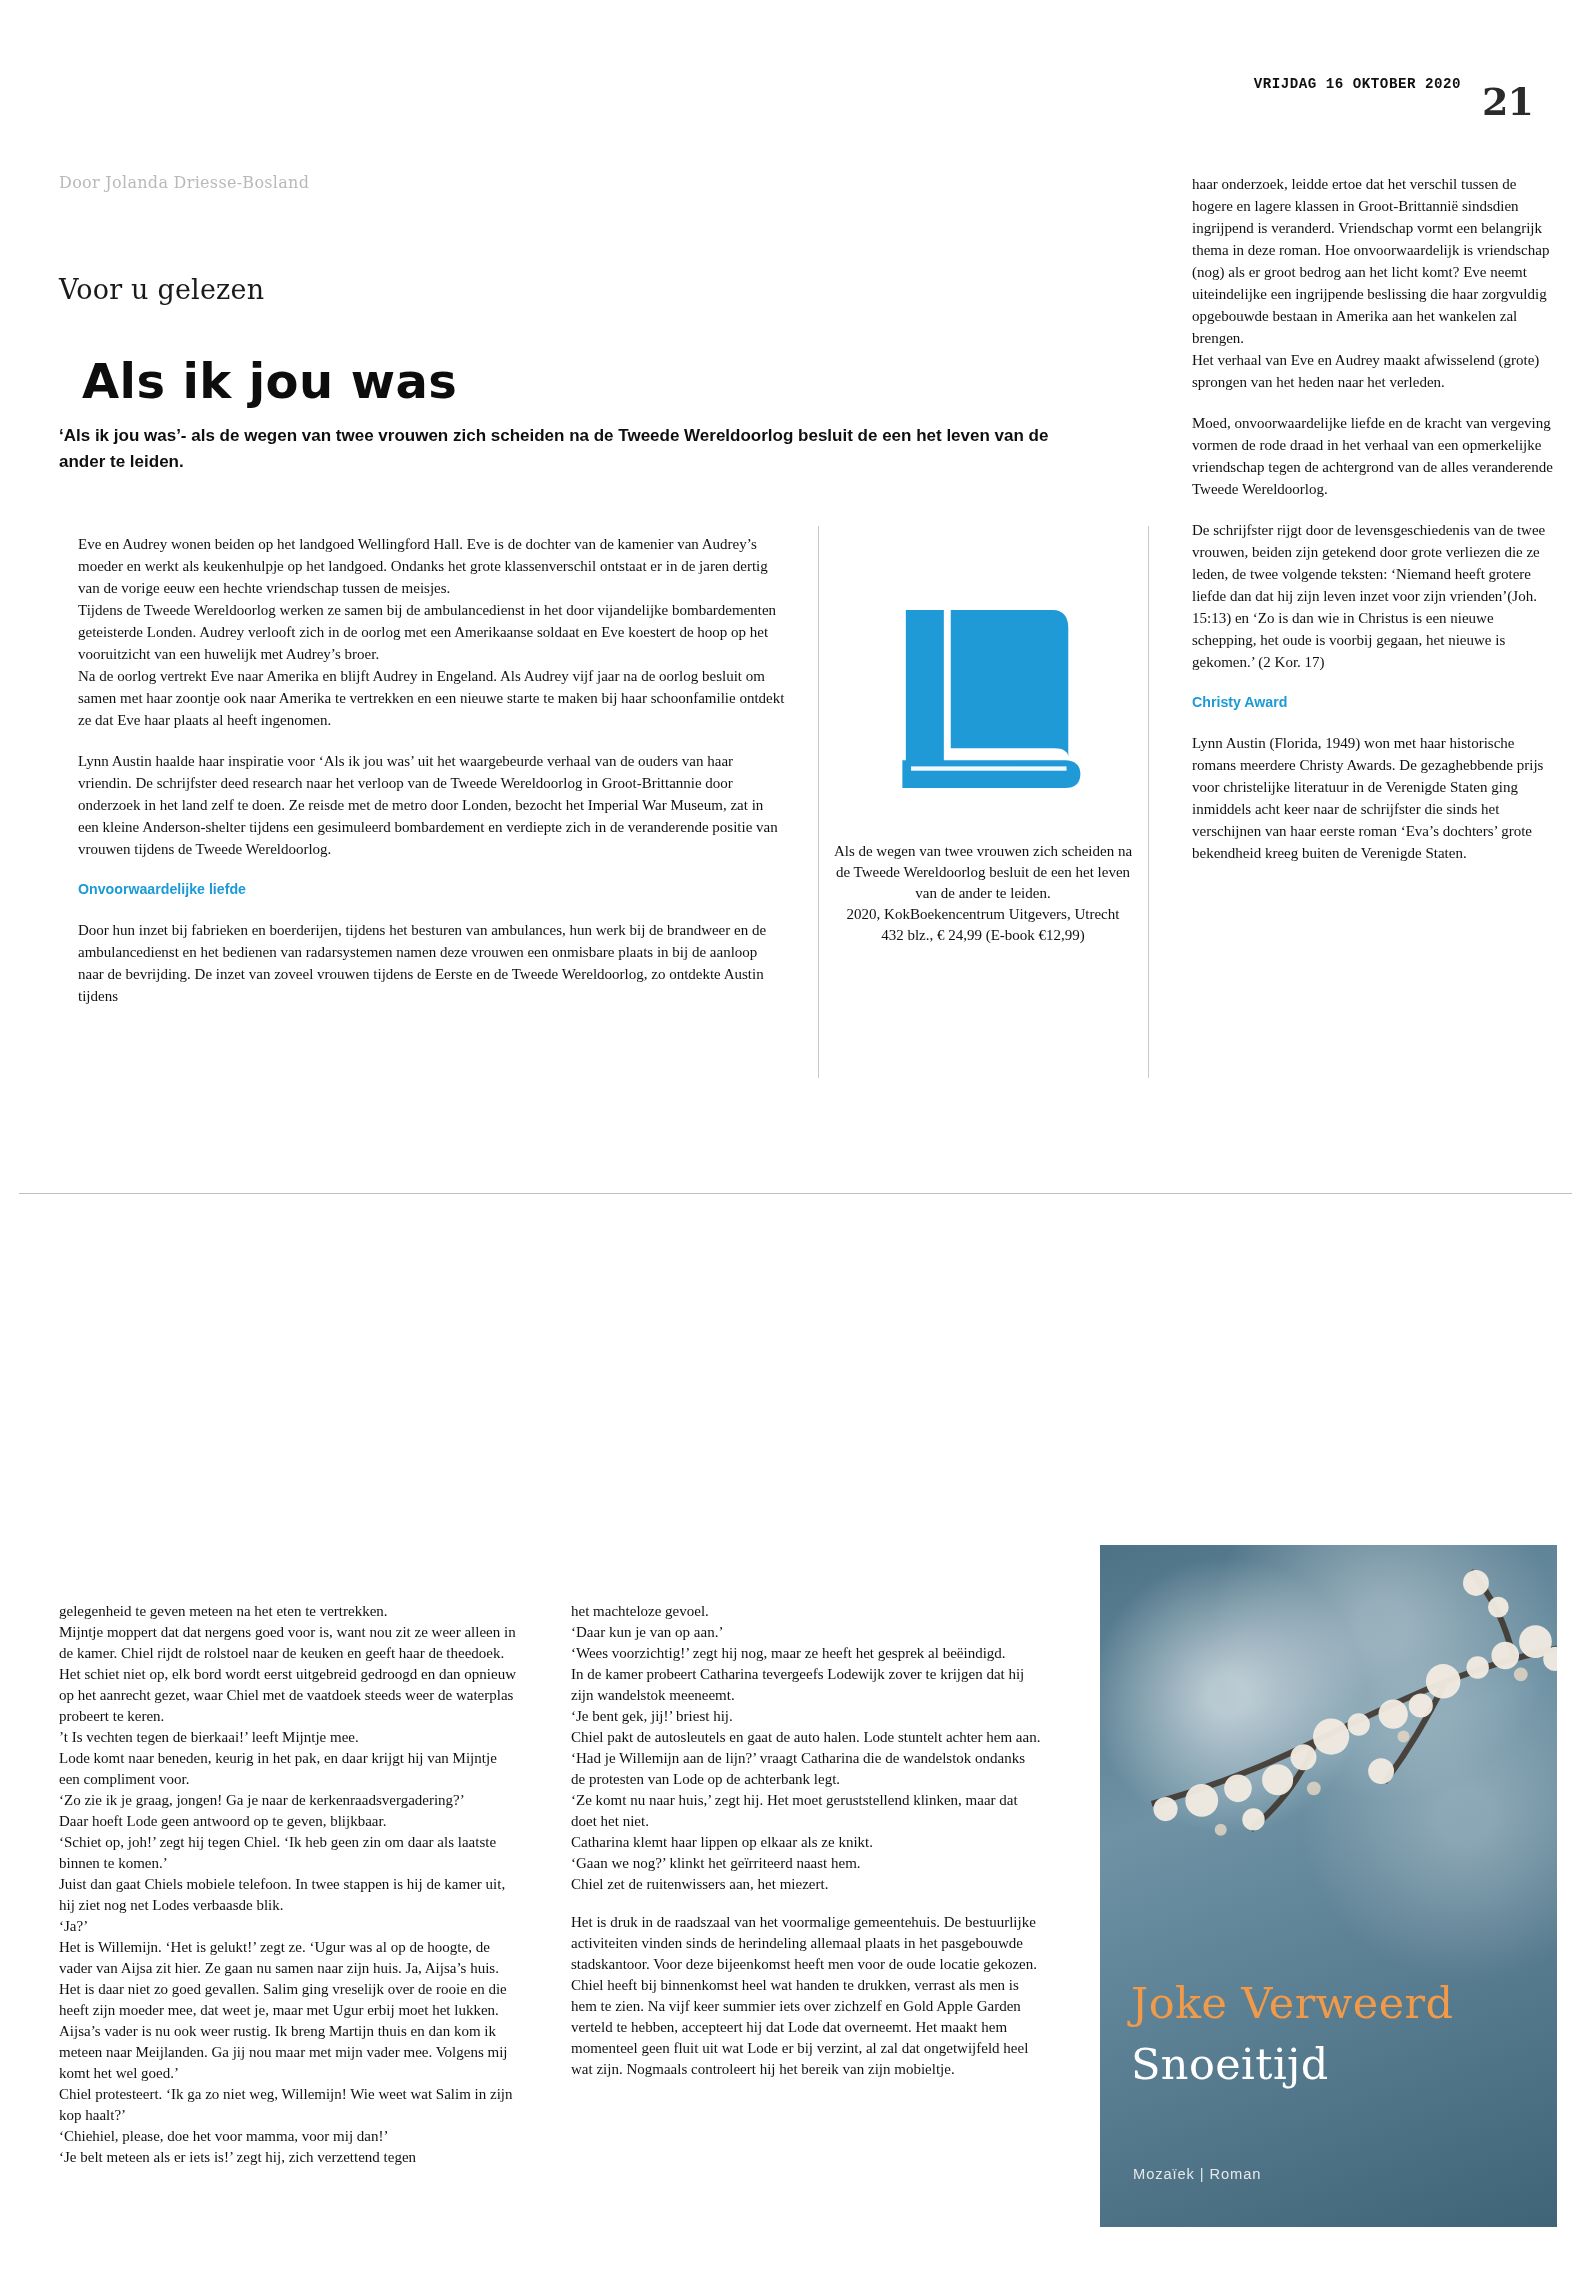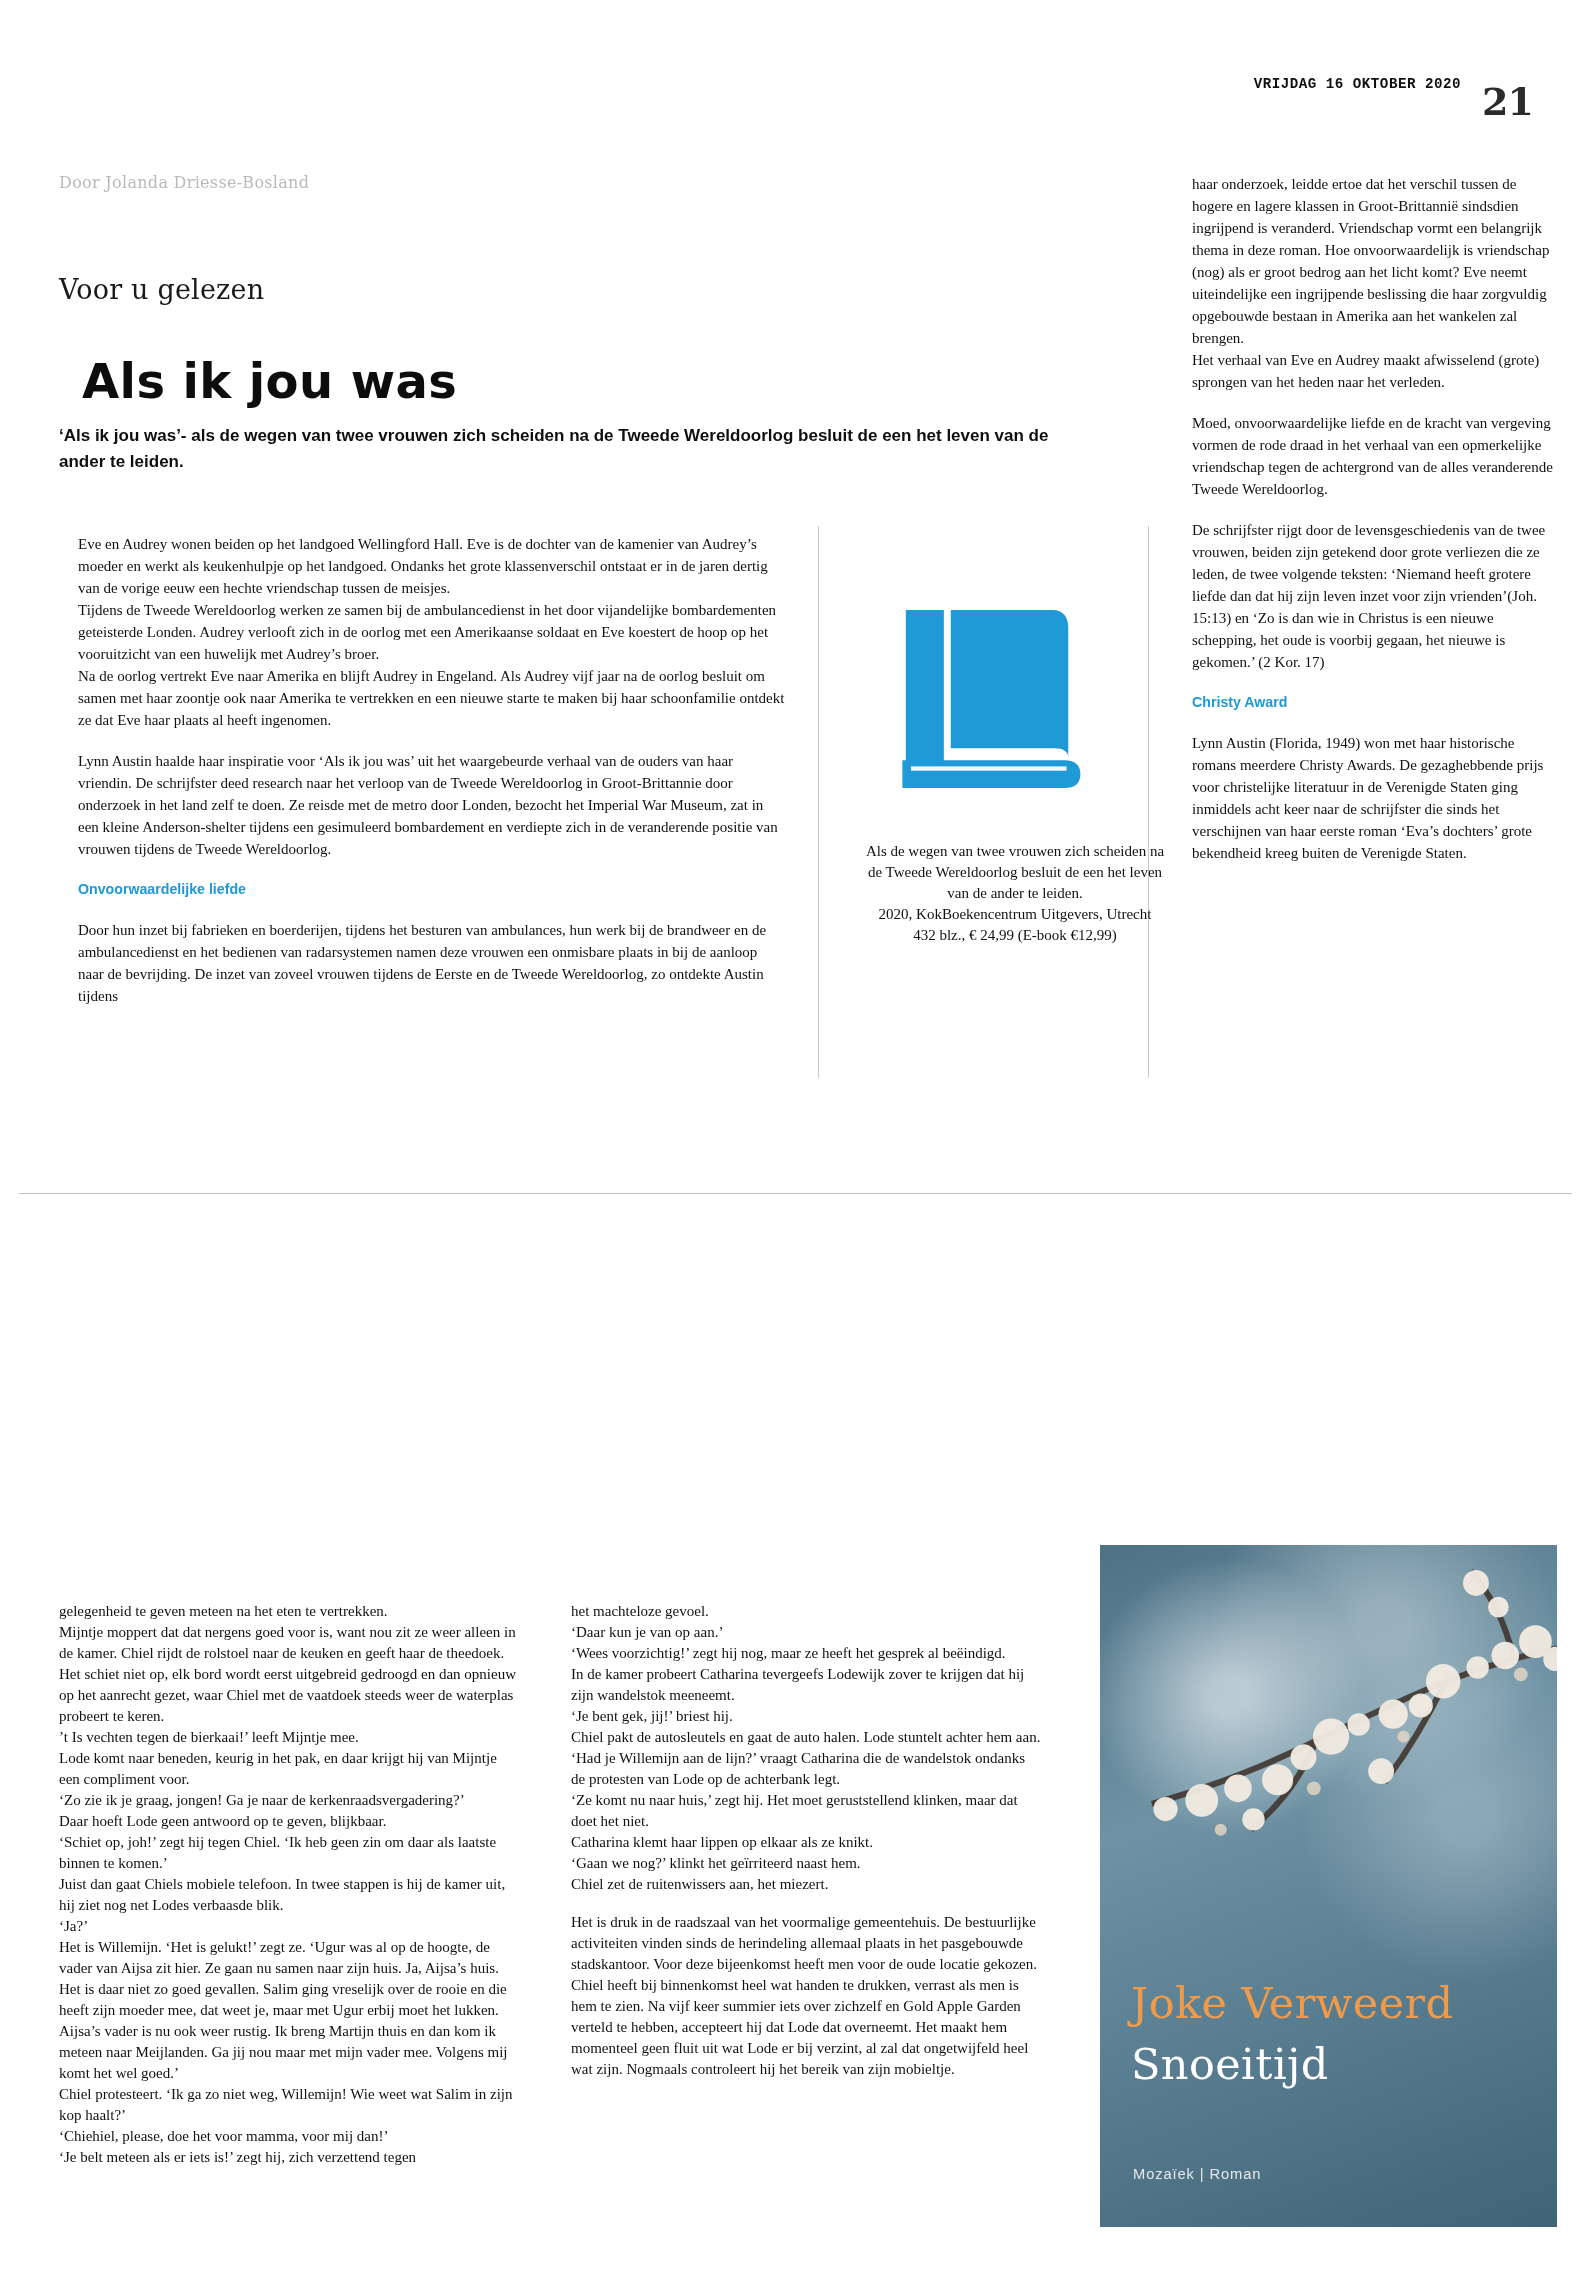--- a/index.html
+++ b/index.html
@@ -145,21 +145,20 @@
   .caption {
     position: absolute;
     left: 830px;
     top: 841px;
     width: 306px;
     text-align: center;
     font-family: "Liberation Serif", serif;
     font-size: 15px;
     line-height: 21px;
     color: #111;
-    margin-left: 32px;
   }
 
   
   .hrule {
     position: absolute;
     left: 19px;
     top: 1193px;
     width: 1553px;
     height: 0.9px;
     background: #bfbfbf;

